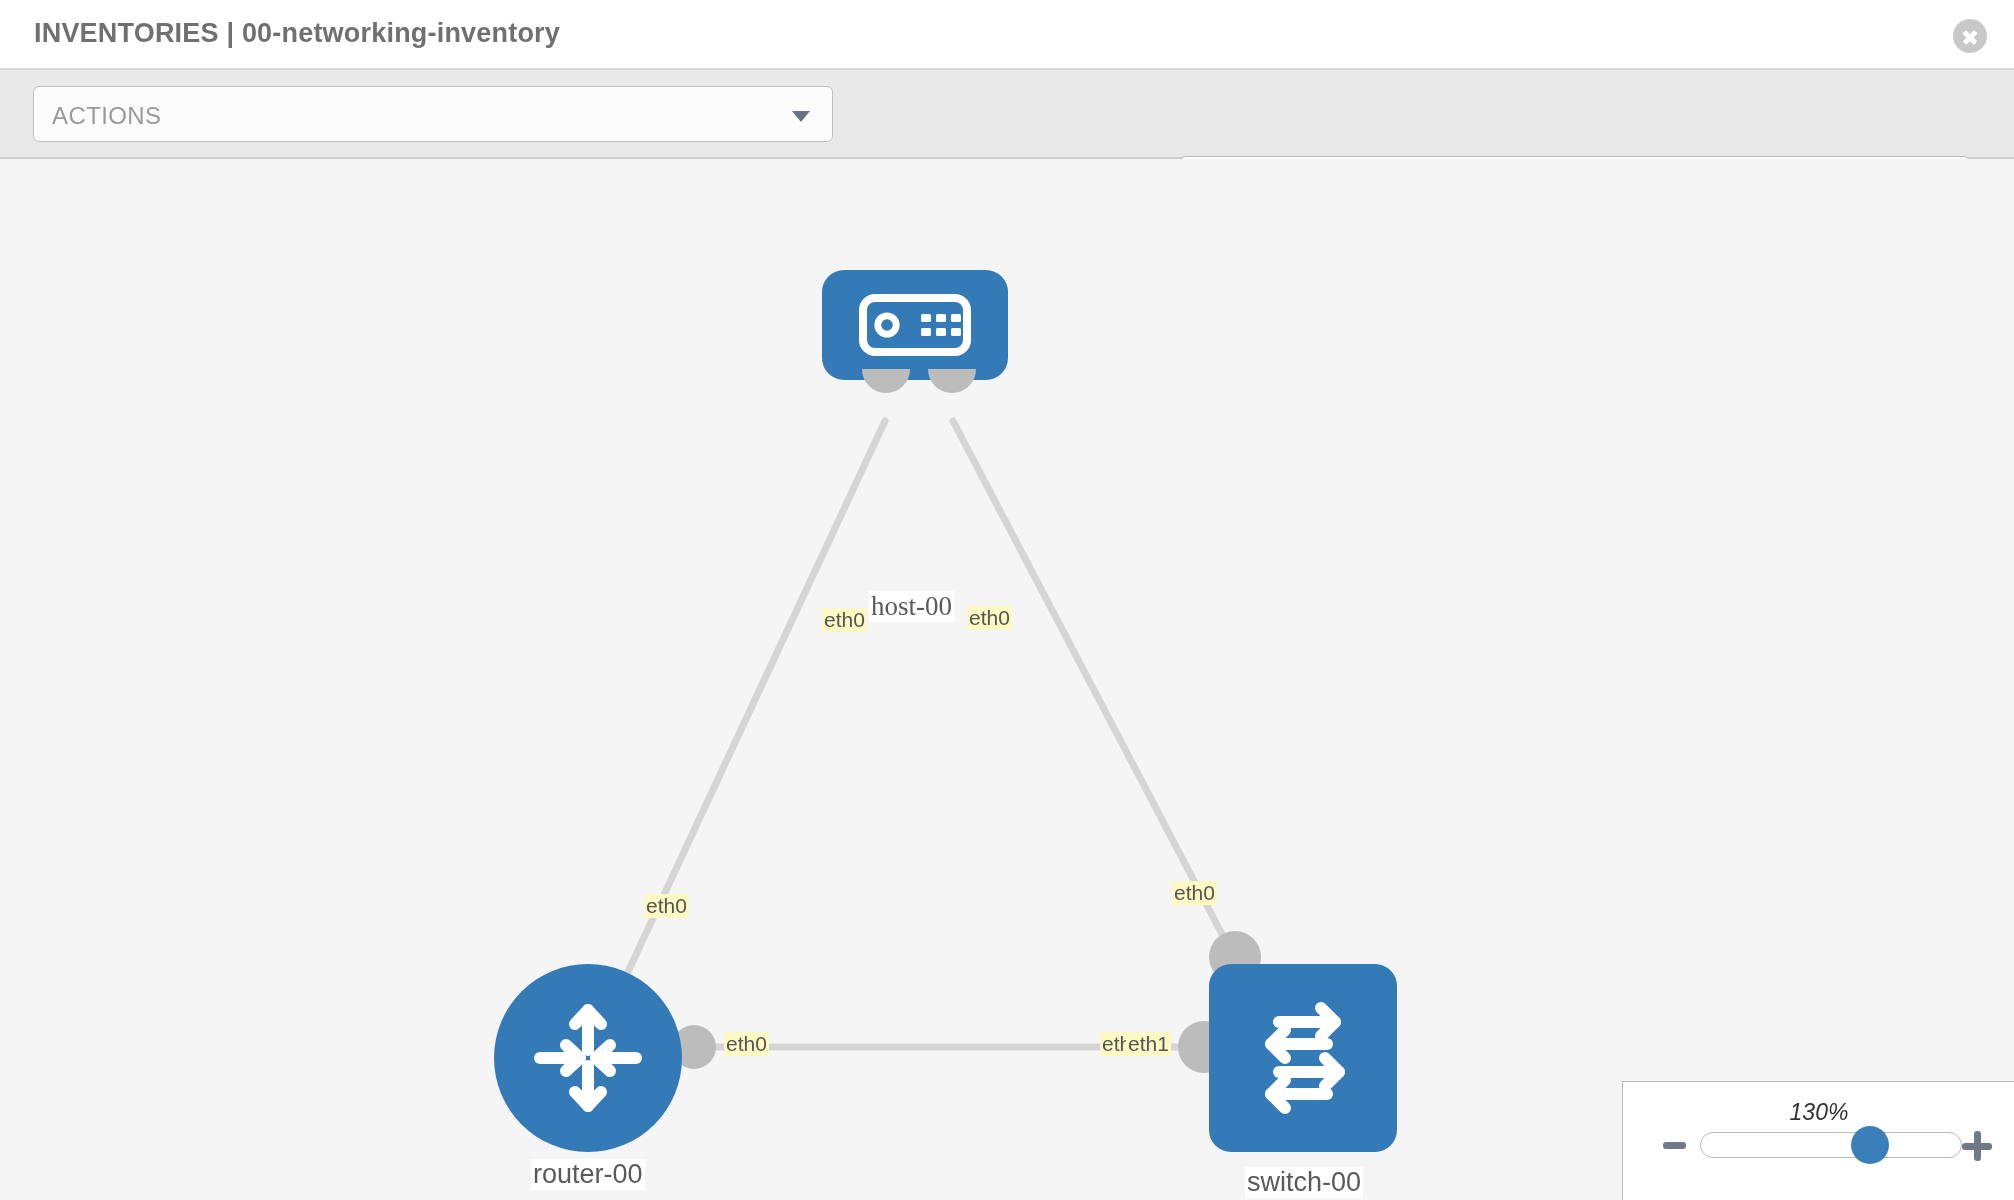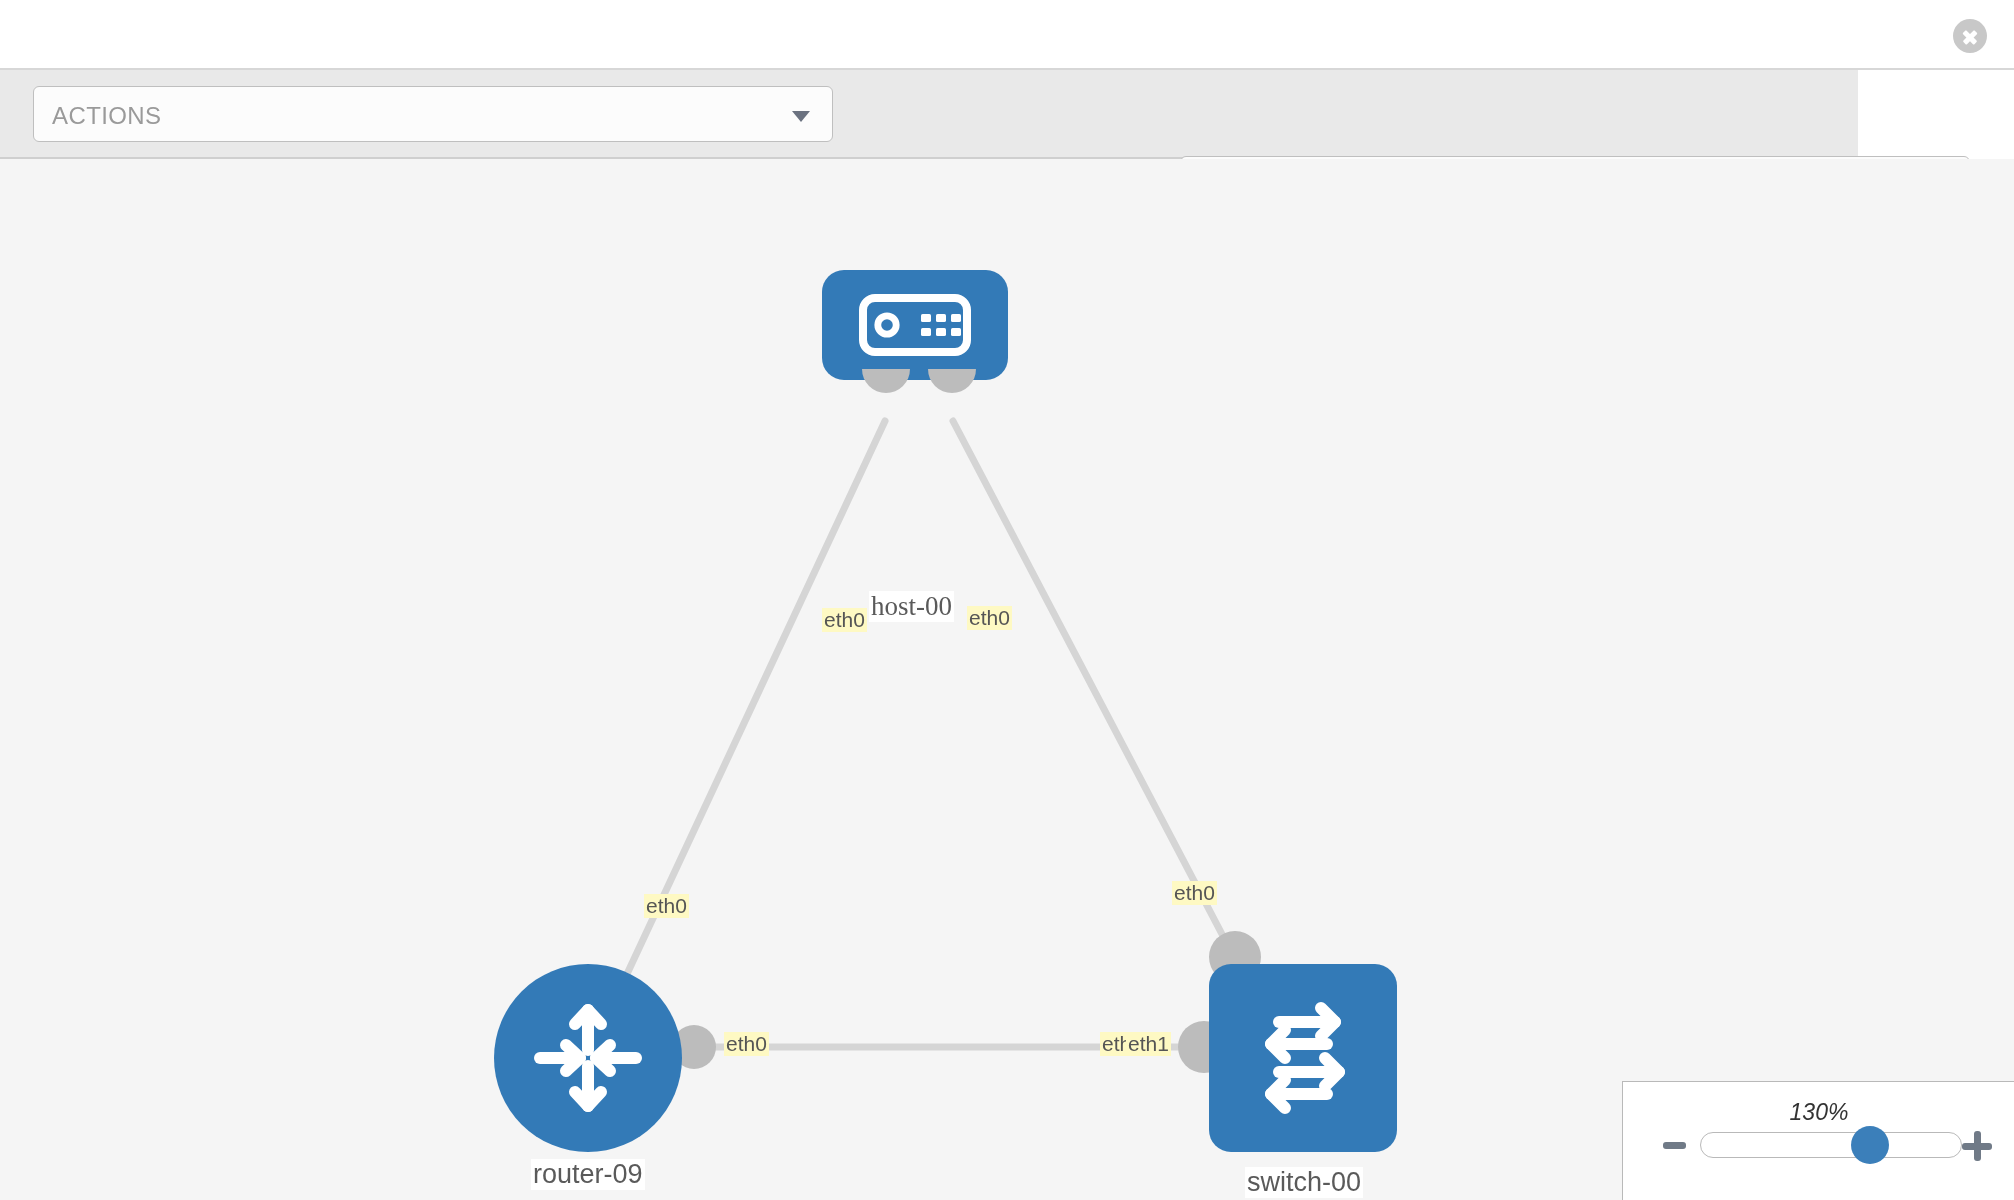--- a/index.html
+++ b/index.html
@@ -61,21 +61,21 @@
     background: #ffffff;
     border-radius: 1px;
   }
   .close-btn::before { transform: rotate(45deg); }
   .close-btn::after  { transform: rotate(-45deg); }
 
   
   .toolbar {
     position: absolute;
     left: 0; top: 70px;
-    width: 1858px;
+    width: 2014px;
     height: 89px;
     background: #e9e9e9;
     border-bottom: 2px solid #cfcfcf;
     box-sizing: border-box;
   }
   .actions-select {
     position: absolute;
     left: 33px;
     top: 16px;
     width: 800px;
@@ -247,20 +247,21 @@
     background: #3b7fba;
     cursor: pointer;
   }
 </style>
 </head>
 <body>
 
 <div id="app">
 
   <div class="header">
+    <div class="header-title">INVENTORIES | 00-networking-inventory</div>
     <div class="close-btn"></div>
   </div>
 
   <div class="toolbar">
 
     <div class="actions-select">
       <span class="sel-label">ACTIONS</span>
       <span class="caret"></span>
     </div>
 
@@ -336,21 +337,21 @@
             <path d="M41 23.5 L34 30 L41 36.5"></path>
 
           <path d="M26 30 H6"></path>
             <path d="M19 23.5 L26 30 L19 36.5"></path>
         </g>
       </svg>
     </div>
 
     <div class="iface-label" style="left:644px; top:735px;">eth0</div>
     <div class="iface-label" style="left:724px; top:873px;">eth0</div>
-    <div class="node-label" style="left:531px; top:1000px;">router-09</div>
+    <div class="node-label" style="left:531px; top:1000px;">router-00</div>
 
     <div class="connector" style="left:1209px; top:772px; width:52px; height:52px; border-radius:50%;"></div>
     <div class="connector" style="left:1178px; top:862px; width:52px; height:52px; border-radius:50%;"></div>
 
     <div class="node" style="left:1209px; top:805px; width:188px; height:188px;">
       <div class="node-shape square" style="left:0; top:0; width:188px; height:188px;"></div>
       <svg style="position:absolute; left:30px; top:30px;" width="128" height="128" viewBox="0 0 64 64" aria-hidden="true">
         <g stroke="#ffffff" stroke-width="6" stroke-linecap="round" stroke-linejoin="round" fill="none">
 
           <path d="M20 14 H48"></path>

